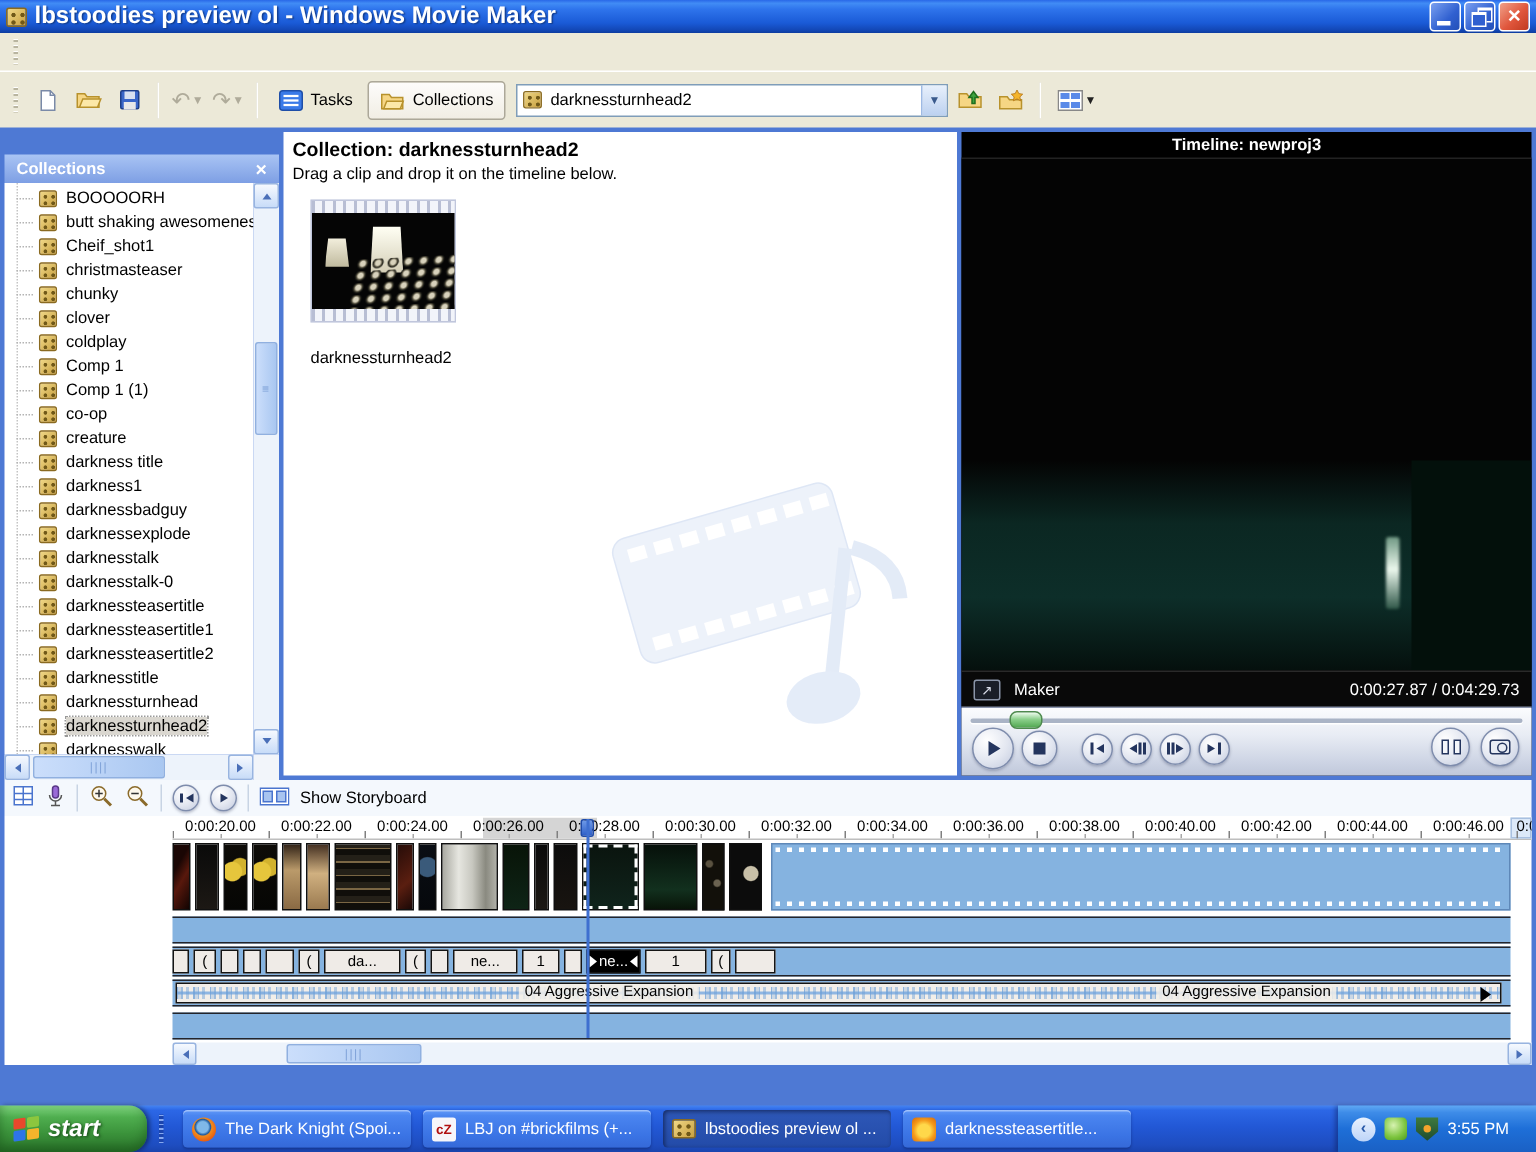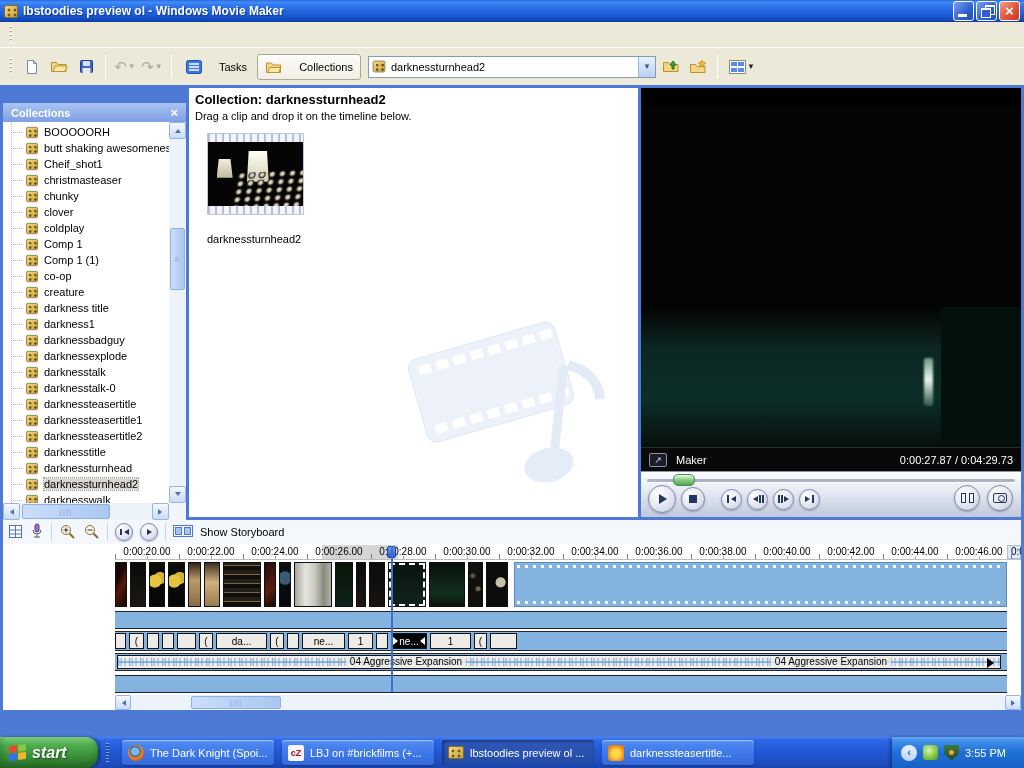--- a/index.html
+++ b/index.html
@@ -3,21 +3,21 @@
 <meta charset="utf-8">
 <style>
   *{margin:0;padding:0;box-sizing:border-box}
   html,body{width:1024px;height:768px;overflow:hidden}
   body{font-family:"Liberation Sans",sans-serif;font-size:11px;color:#000}
   #app{position:relative;width:1024px;height:768px;background:#4E79D4;overflow:hidden}
 
   
   .titlebar{position:absolute;left:0;top:0;width:100%;height:22px;display:flex;align-items:center;gap:5px;padding:0 4px;
     background:linear-gradient(180deg,#2968E8 0%,#418CF5 10%,#2E74EC 28%,#1A5AD6 70%,#1246B4 92%,#0E3C9E 100%)}
-  .title{flex:1;color:#fff;font-weight:bold;font-size:12px;text-shadow:1px 1px 1px #123C8C;white-space:nowrap}
+  .title{flex:1;color:#fff;font-weight:bold;font-size:16px;text-shadow:1px 1px 1px #123C8C;white-space:nowrap}
   .reel{display:inline-block;width:14px;height:13px;border:1px solid #8A6A20;border-radius:2px;
     background:radial-gradient(circle at 4px 4px,#705818 1.2px,transparent 1.7px),
       radial-gradient(circle at 10px 4px,#705818 1.2px,transparent 1.7px),
       radial-gradient(circle at 4px 9px,#705818 1.2px,transparent 1.7px),
       radial-gradient(circle at 10px 9px,#705818 1.2px,transparent 1.7px),
       linear-gradient(135deg,#F0D888,#C8A040)}
   .winbtns{display:flex;gap:2px}
   .wbtn{position:relative;width:21px;height:20px;border-radius:3px;border:1px solid #fff}
   .wbtn.min,.wbtn.res{background:linear-gradient(135deg,#7AA0F0,#3060D0 60%,#2450B8)}
   .wbtn.close{background:linear-gradient(135deg,#F0A088,#E0563C 55%,#C03A20)}
@@ -29,21 +29,21 @@
   
   .menubar{position:absolute;top:22px;left:0;right:0;height:26px;background:#ECE9D8;border-bottom:1px solid #fff;display:flex;align-items:center;padding-left:4px}
   .grip{width:3px;height:17px;margin:0 5px;background:repeating-linear-gradient(180deg,#FFF 0 1px,#B9B5A0 1px 2px,transparent 2px 4px)}
   .menu-item{padding:0 9px;line-height:25px}
   .toolbar{position:absolute;top:48px;left:0;right:0;height:37px;background:#ECE9D8;display:flex;align-items:center;gap:3px;padding-left:4px}
   .tbico{display:flex;align-items:center;justify-content:center;width:24px;height:24px}
   .sep{width:1px;height:24px;background:#C6C3B2;border-right:1px solid #fff;margin:0 4px}
   .gray-arrow{color:#AFAB9A;font-size:15px}
   .caret{color:#AFAB9A;font-size:8px;margin-left:1px}
   .caret.dark{color:#222}
-  .flatbtn{display:flex;align-items:center;gap:17px;height:26px;padding:0 7px}
+  .flatbtn{display:flex;align-items:center;gap:5px;height:26px;padding:0 7px}
   .flatbtn.pressed{border:1px solid #ACA899;border-radius:3px;background:linear-gradient(180deg,#FDFCFB,#F1EEE4)}
   .combo{width:288px;height:22px;background:#fff;border:1px solid #7F9DB9;display:flex;align-items:center;gap:5px;padding-left:3px;margin-left:4px}
   .combo .reel{transform:scale(.9)}
   .combo-arrow{margin-left:auto;width:17px;height:20px;background:linear-gradient(180deg,#E8F0FC,#BCD1F0);border-left:1px solid #9EBAE4;
     display:flex;align-items:center;justify-content:center;color:#3A5A8C;font-size:8px}
 
   
   .sidebar{position:absolute;left:3px;top:88px;width:183px;height:432px}
   .s-header{position:absolute;top:15px;left:0;right:0;height:19px;background:linear-gradient(180deg,#A9C4F4,#7E9FE4);
     color:#fff;font-weight:bold;display:flex;align-items:center;padding:0 8px}
@@ -487,20 +487,21 @@
             <rect x="150" y="95" width="12" height="9"></rect>
         </g>
         <rect x="158" y="52" width="9" height="96" fill="#C9D8F0" transform="rotate(6 158 52)"></rect>
         <path d="M167 52 q30 8 32 34" stroke="#C9D8F0" stroke-width="10" fill="none"></path>
         <ellipse cx="148" cy="152" rx="25" ry="17" fill="#CBDAF2" transform="rotate(-14 148 152)"></ellipse>
       </g>
     </svg>
   </div>
 
   <div class="monitor">
+    <div class="m-title">Timeline: newproj3</div>
     <div class="m-screen">
       <i class="m-band"></i>
         <i class="m-shadow"></i>
         <i class="m-sliver"></i>
     </div>
     <div class="m-status">
       <span class="m-exp">↗</span>
       <span>Maker</span>
       <span class="m-time">0:00:27.87 / 0:04:29.73</span>
     </div>

